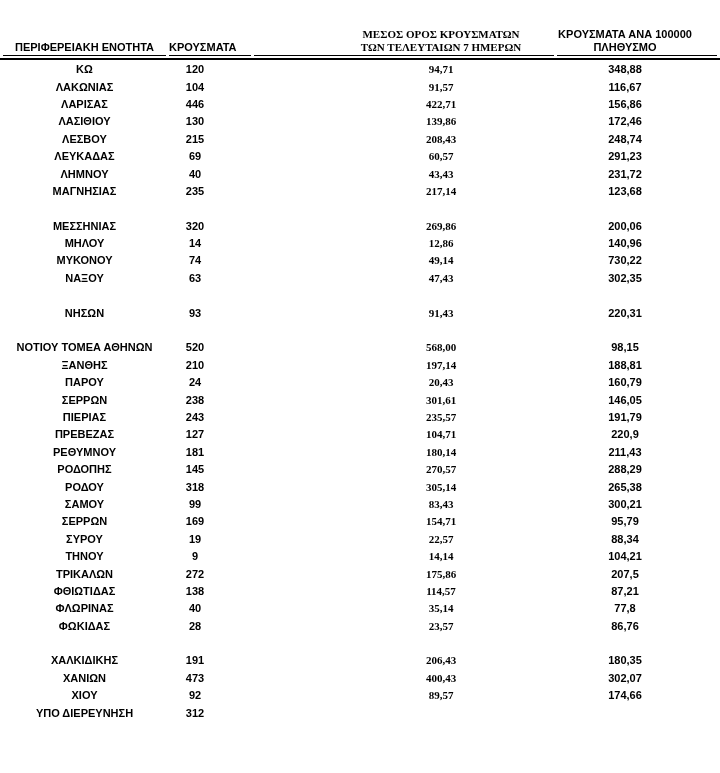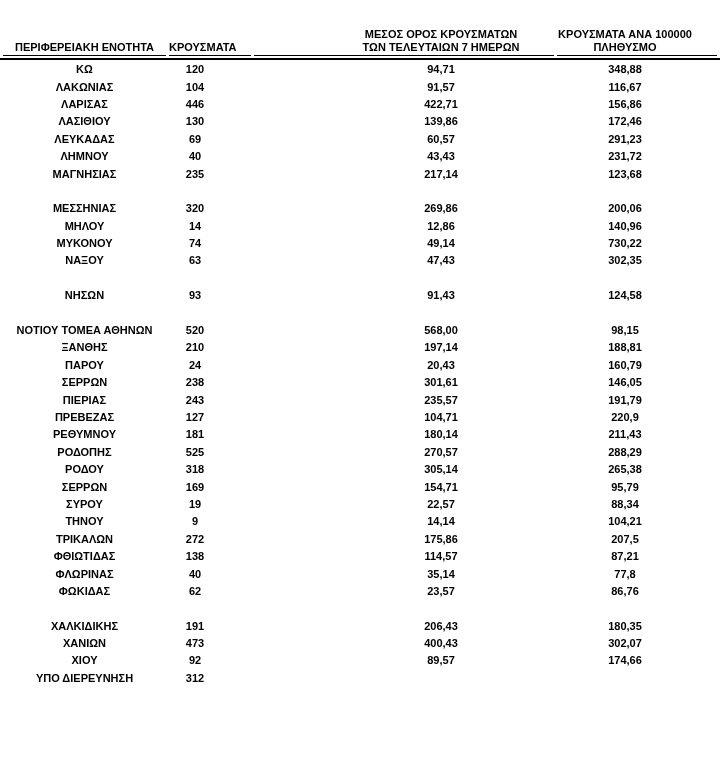--- a/index.html
+++ b/index.html
@@ -46,21 +46,21 @@
   td {
     text-align: center;
     vertical-align: middle;
     white-space: nowrap;
     padding: 0;
     overflow: visible;
   }
 
   
   th.c2, td.c2 { padding-right: 30px; margin-left: 28px; }
-  th.c3, td.c3 { padding-left: 74px; }
+  th.c3, td.c3 { padding-left: 74px; font-family: Liberation Serif, serif; }
   th.c4, td.c4 { padding-right: 24px; }
   th.c2 { padding-top: 8px; }
 
   tr.rule-row { height: 5px; }
   tr.rule-row td { padding: 0; vertical-align: top; }
   .thick-rule {
     height: 2.5px;
     background: #000000;
     margin: 1.5px -3px 0 -3px;
   }
@@ -121,20 +121,26 @@
           <td class="c3">422,71</td>
           <td class="c4">156,86</td>
         </tr>
         <tr class="data-row">
           <td class="c1">ΛΑΣΙΘΙΟΥ</td>
           <td class="c2">130</td>
           <td class="c3">139,86</td>
           <td class="c4">172,46</td>
         </tr>
         <tr class="data-row">
+          <td class="c1">ΛΕΣΒΟΥ</td>
+          <td class="c2">215</td>
+          <td class="c3">208,43</td>
+          <td class="c4">248,74</td>
+        </tr>
+        <tr class="data-row">
           <td class="c1">ΛΕΥΚΑΔΑΣ</td>
           <td class="c2">69</td>
           <td class="c3">60,57</td>
           <td class="c4">291,23</td>
         </tr>
         <tr class="data-row">
           <td class="c1">ΛΗΜΝΟΥ</td>
           <td class="c2">40</td>
           <td class="c3">43,43</td>
           <td class="c4">231,72</td>
@@ -178,21 +184,21 @@
         <tr class="data-row">
           <td class="c1"></td>
           <td class="c2"></td>
           <td class="c3"></td>
           <td class="c4"></td>
         </tr>
         <tr class="data-row">
           <td class="c1">ΝΗΣΩΝ</td>
           <td class="c2">93</td>
           <td class="c3">91,43</td>
-          <td class="c4">124,58</td>
+          <td class="c4">220,31</td>
         </tr>
         <tr class="data-row">
           <td class="c1"></td>
           <td class="c2"></td>
           <td class="c3"></td>
           <td class="c4"></td>
         </tr>
         <tr class="data-row">
           <td class="c1">ΝΟΤΙΟΥ ΤΟΜΕΑ ΑΘΗΝΩΝ</td>
           <td class="c2">520</td>
@@ -230,31 +236,37 @@
           <td class="c4">220,9</td>
         </tr>
         <tr class="data-row">
           <td class="c1">ΡΕΘΥΜΝΟΥ</td>
           <td class="c2">181</td>
           <td class="c3">180,14</td>
           <td class="c4">211,43</td>
         </tr>
         <tr class="data-row">
           <td class="c1">ΡΟΔΟΠΗΣ</td>
-          <td class="c2">525</td>
+          <td class="c2">145</td>
           <td class="c3">270,57</td>
           <td class="c4">288,29</td>
         </tr>
         <tr class="data-row">
           <td class="c1">ΡΟΔΟΥ</td>
           <td class="c2">318</td>
           <td class="c3">305,14</td>
           <td class="c4">265,38</td>
         </tr>
         <tr class="data-row">
+          <td class="c1">ΣΑΜΟΥ</td>
+          <td class="c2">99</td>
+          <td class="c3">83,43</td>
+          <td class="c4">300,21</td>
+        </tr>
+        <tr class="data-row">
           <td class="c1">ΣΕΡΡΩΝ</td>
           <td class="c2">169</td>
           <td class="c3">154,71</td>
           <td class="c4">95,79</td>
         </tr>
         <tr class="data-row">
           <td class="c1">ΣΥΡΟΥ</td>
           <td class="c2">19</td>
           <td class="c3">22,57</td>
           <td class="c4">88,34</td>
@@ -278,21 +290,21 @@
           <td class="c4">87,21</td>
         </tr>
         <tr class="data-row">
           <td class="c1">ΦΛΩΡΙΝΑΣ</td>
           <td class="c2">40</td>
           <td class="c3">35,14</td>
           <td class="c4">77,8</td>
         </tr>
         <tr class="data-row">
           <td class="c1">ΦΩΚΙΔΑΣ</td>
-          <td class="c2">62</td>
+          <td class="c2">28</td>
           <td class="c3">23,57</td>
           <td class="c4">86,76</td>
         </tr>
         <tr class="data-row">
           <td class="c1"></td>
           <td class="c2"></td>
           <td class="c3"></td>
           <td class="c4"></td>
         </tr>
         <tr class="data-row">

